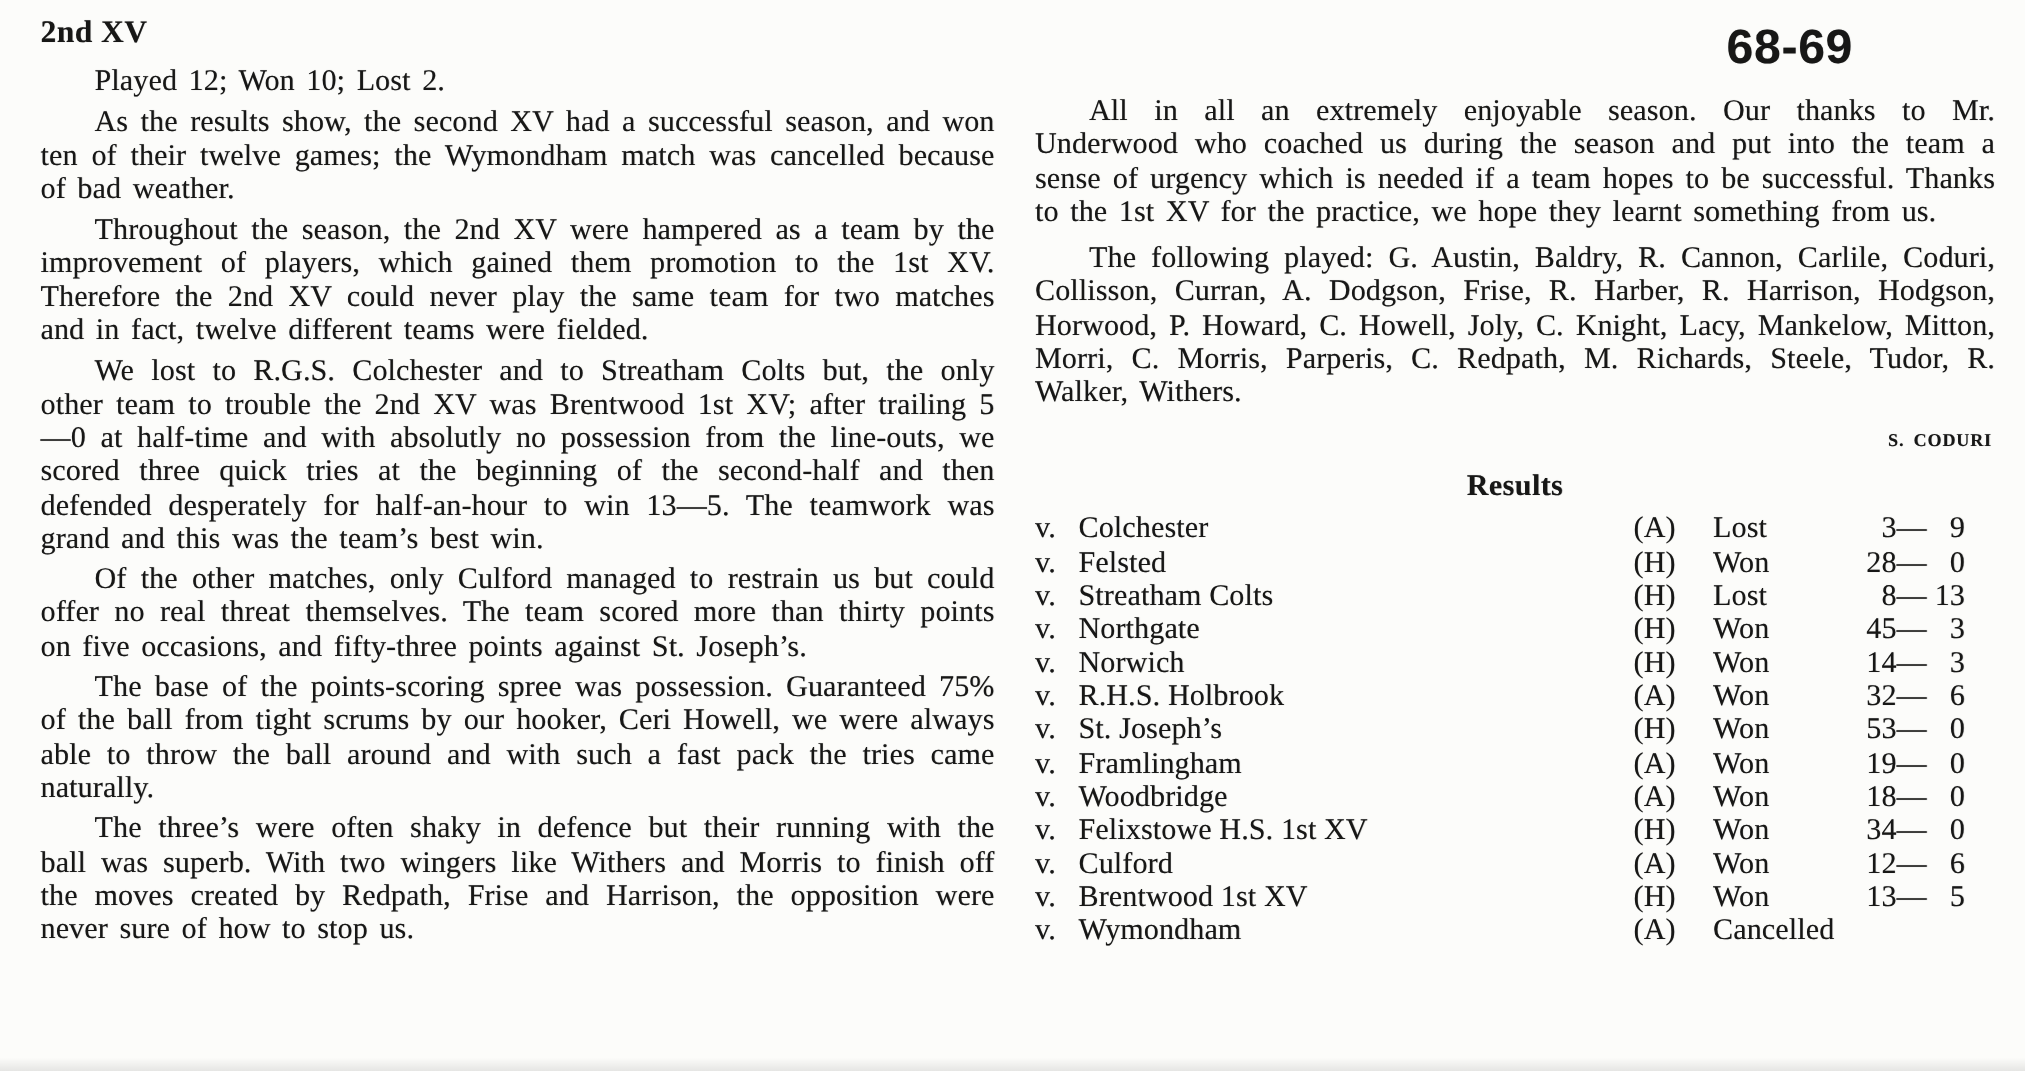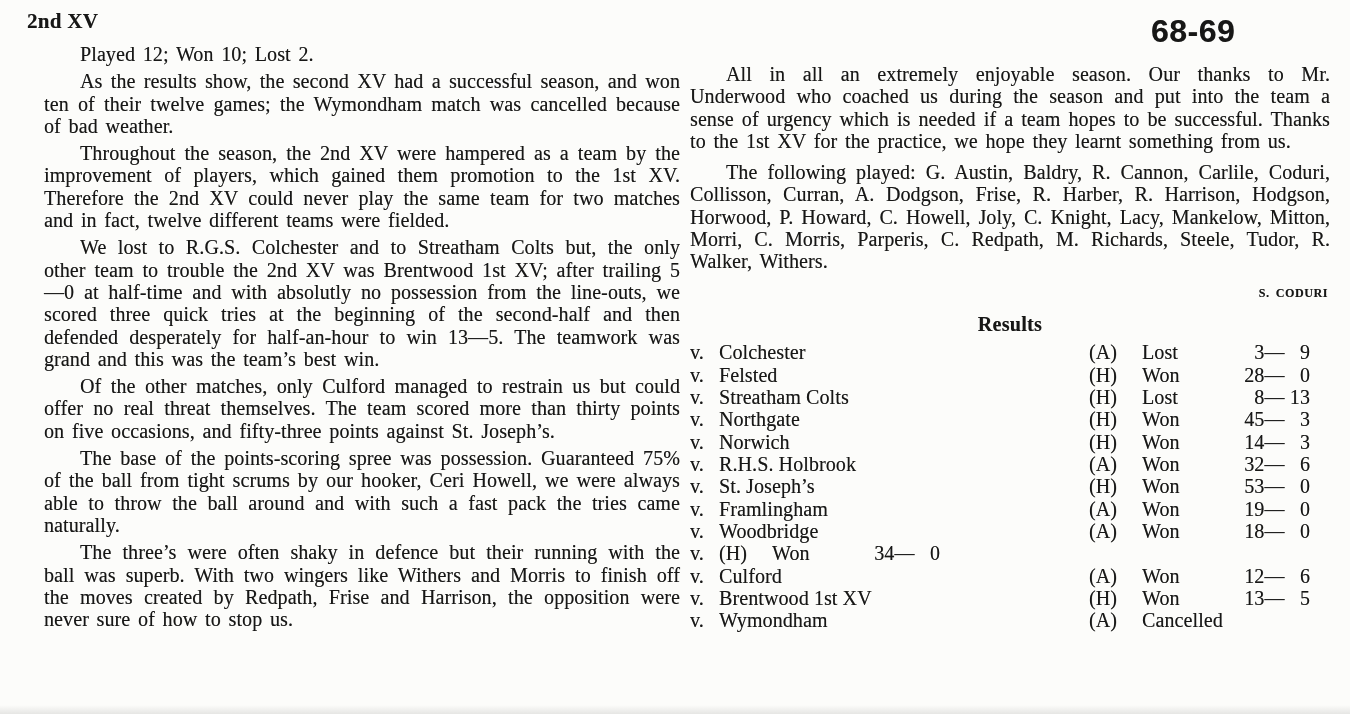--- a/index.html
+++ b/index.html
@@ -31,21 +31,21 @@
     font-weight: bold; font-size: 32px; letter-spacing: 0.5px;
   }
   .col {
     position: absolute;
     text-align: justify;
     font-size: 20px;
     line-height: 22.3px;
     word-spacing: 2.6px;
     letter-spacing: 0.1px;
   }
-  .col-left  { left: 44px;  top: 43px; width: 636px; }
+  .col-left  { left: 27px;  top: 43px; width: 636px; }
   .col-right { left: 690px; top: 63px; width: 640px; }
   .col p { margin: 0 0 5px 0; text-indent: 36px; }
   .col-right p { margin-bottom: 9px; }
   .signature {
     text-align: right;
     font-weight: bold;
     font-size: 12px;
     letter-spacing: 0.6px;
     margin: 0 2px 0 0;
   }
@@ -206,20 +206,21 @@
         <span class="outcome">Won</span>
         <span class="score">
           <span class="score-for">18</span>
           <span class="score-dash">—</span>
           <span class="score-against">0</span>
         </span>
       </div>
 
       <div class="match-row">
         <span class="vs">v.</span>
+        <span class="opponent">Felixstowe H.S. 1st XV</span>
         <span class="venue">(H)</span>
         <span class="outcome">Won</span>
         <span class="score">
           <span class="score-for">34</span>
           <span class="score-dash">—</span>
           <span class="score-against">0</span>
         </span>
       </div>
 
       <div class="match-row">

